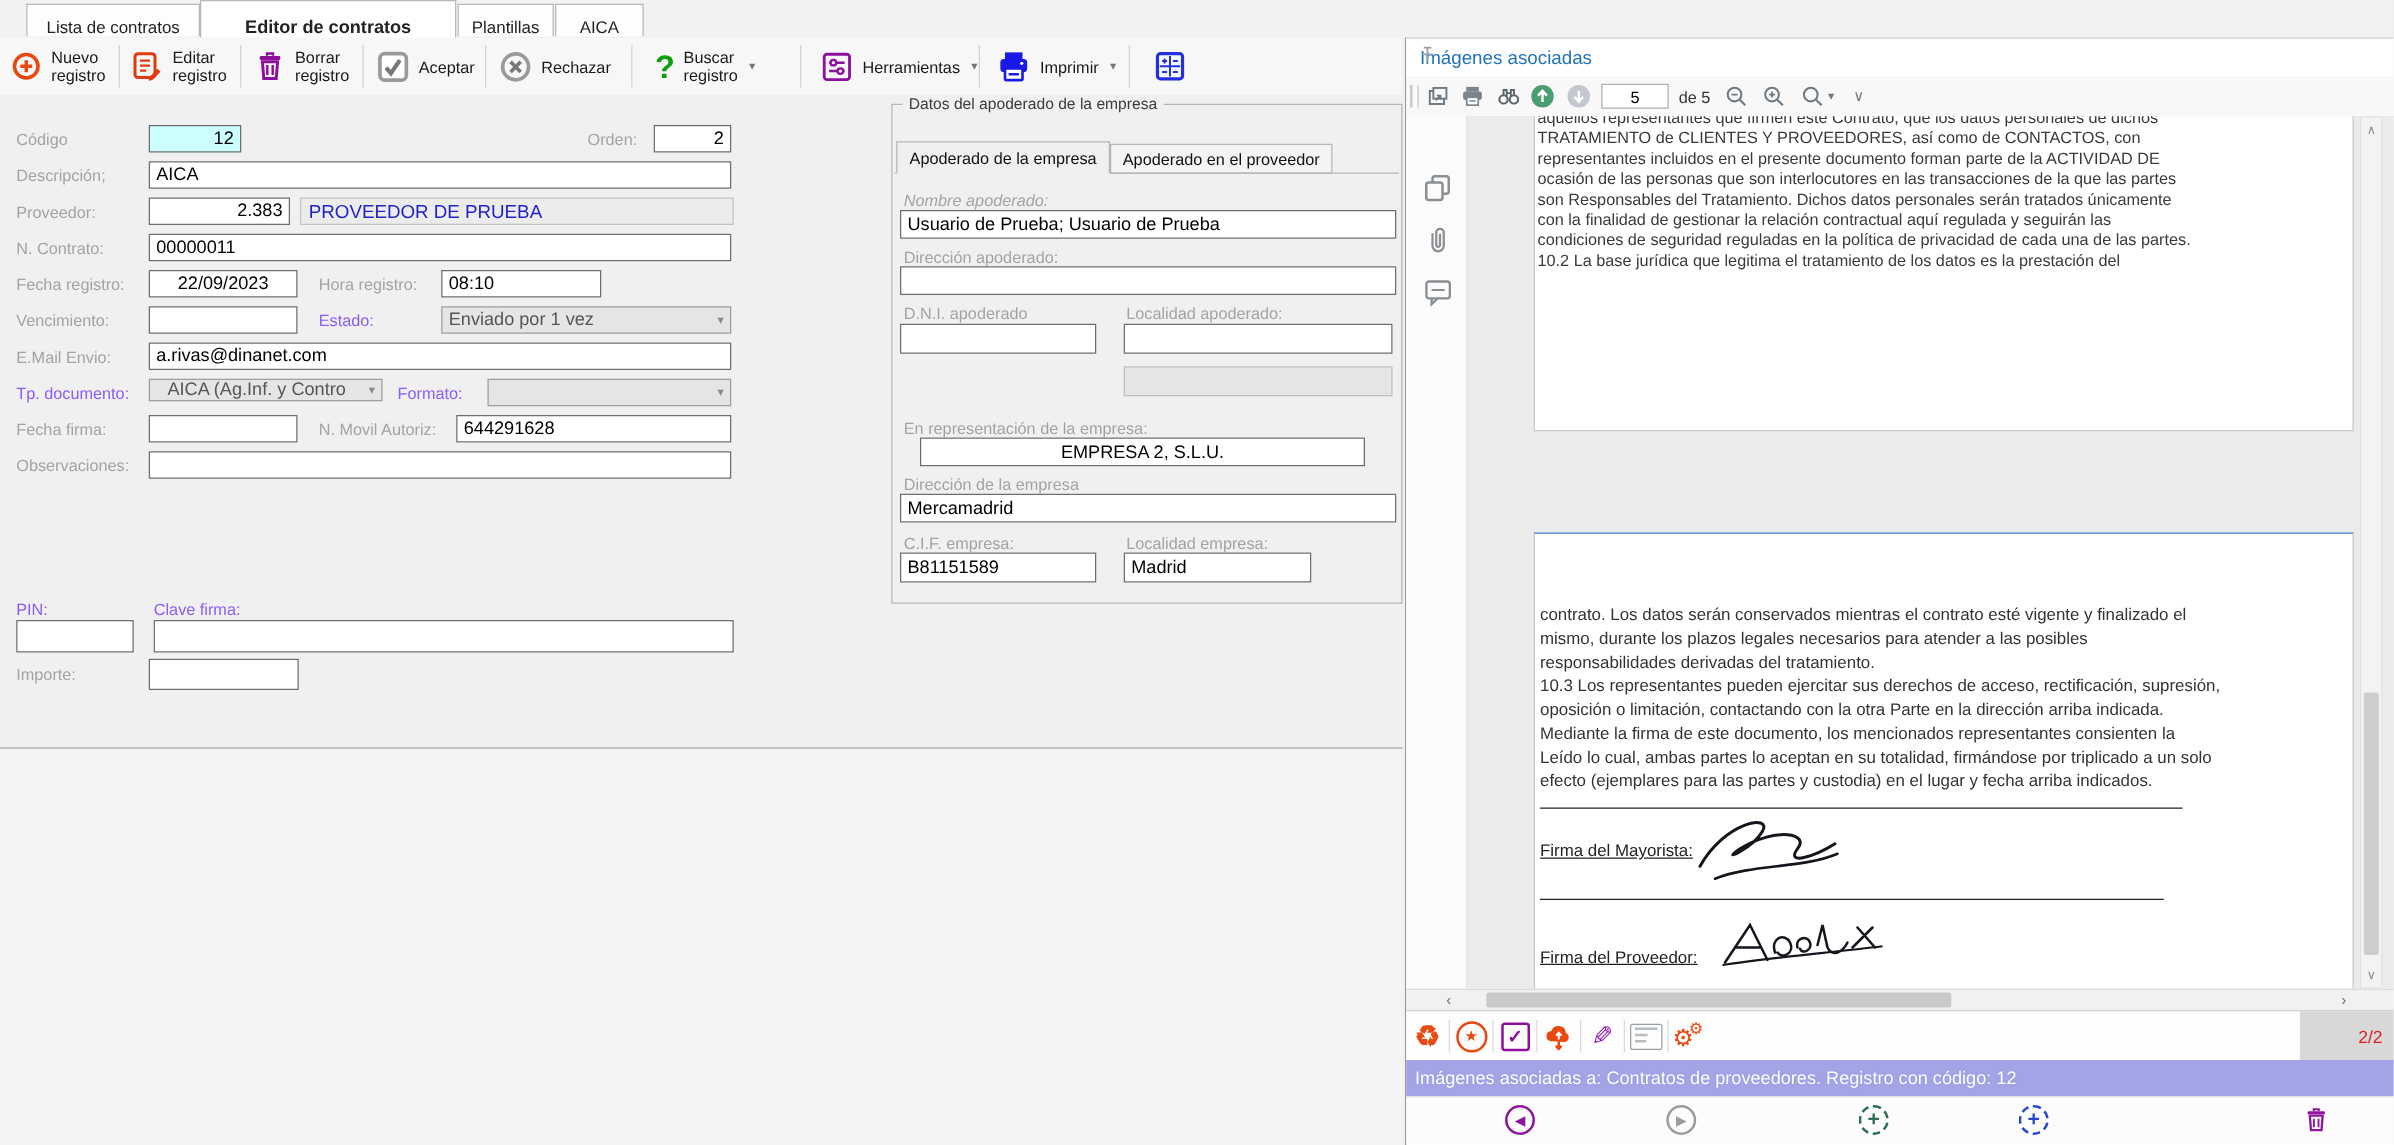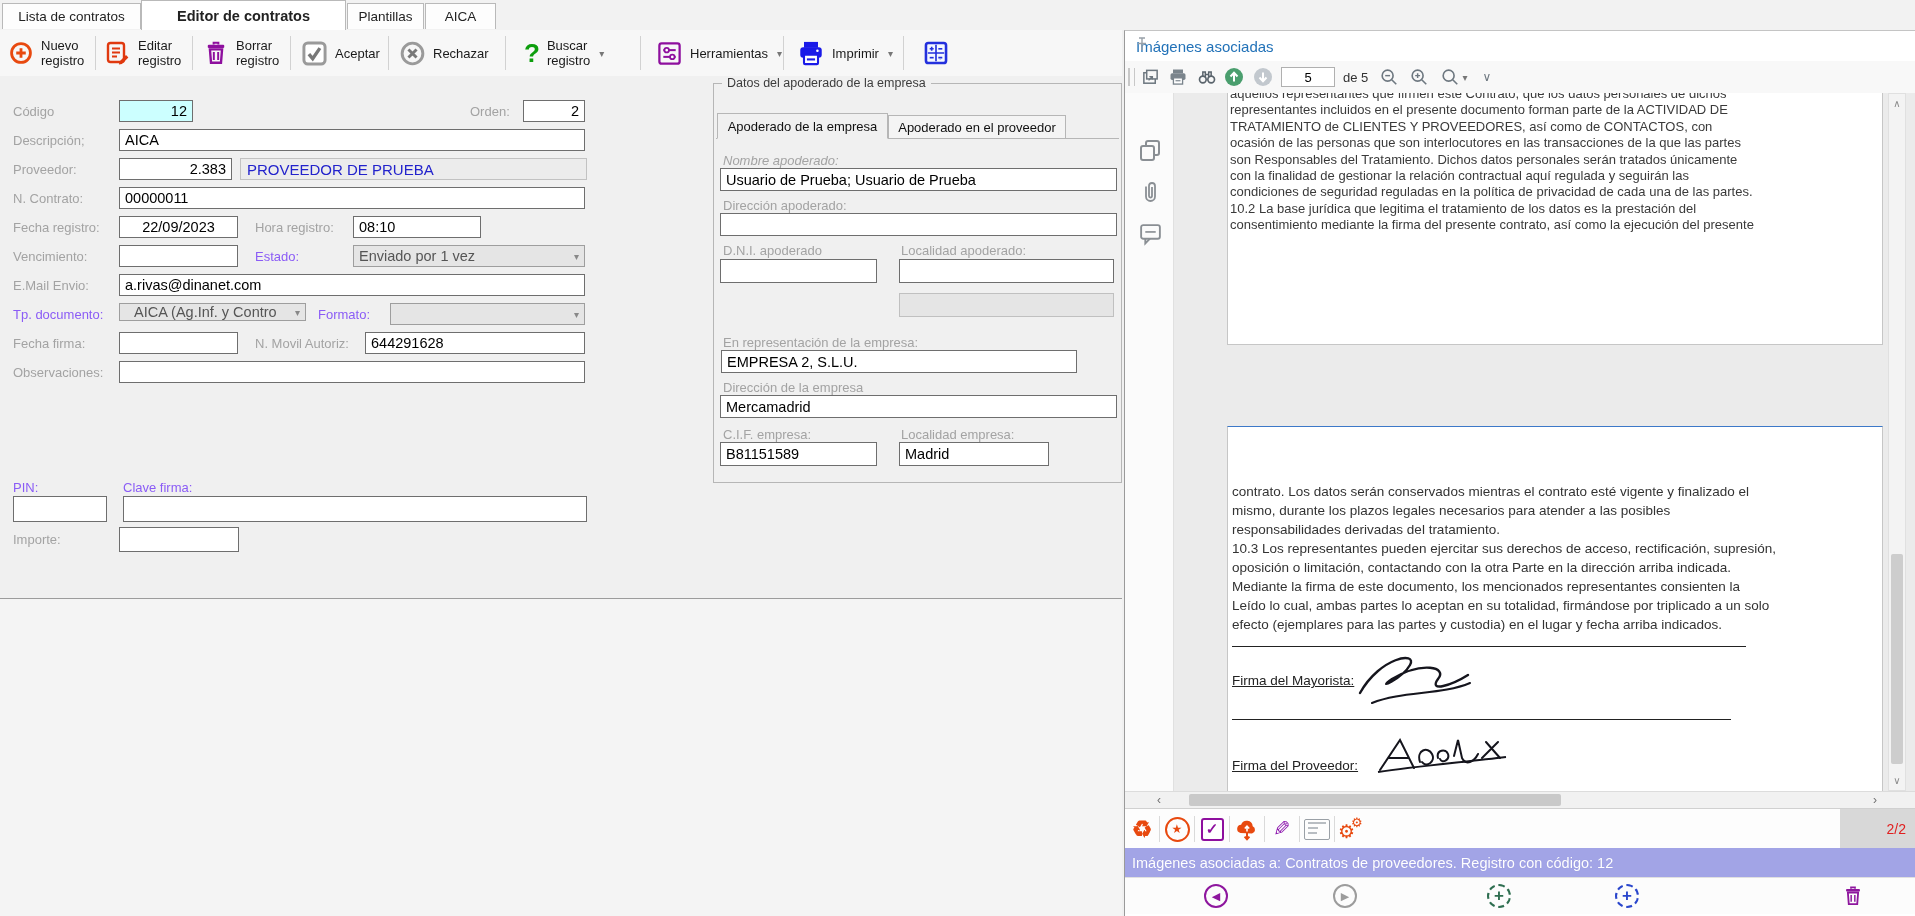--- a/index.html
+++ b/index.html
@@ -1,19 +1,19 @@
 <!DOCTYPE html>
 <html><head>
 <meta charset="utf-8">
 <style>
   html,body{margin:0;padding:0;background:#e9e9e9;}
   #app{position:relative;width:1915px;height:916px;background:#f0f0f0;font-family:"Liberation Sans",sans-serif;overflow:hidden;}
   
   .tabbar{position:absolute;left:0;top:0;width:100%;height:30px;background:#f2f2f2;}
-  .tab{position:absolute;top:3px;height:26px;box-sizing:border-box;background:#fdfdfd;border:1px solid #b9b9b9;border-bottom:none;display:flex;align-items:center;justify-content:center;font-size:13.5px;color:#222;cursor:default;}
+  .tab{position:absolute;top:3px;height:26px;box-sizing:border-box;background:#fdfdfd;border:1px solid #b9b9b9;border-bottom:none;display:flex;align-items:flex-end;justify-content:center;font-size:13.5px;color:#222;cursor:default;margin-left:19px;}
   .tab.active{top:0;height:30px;font-weight:bold;font-size:14.5px;background:#ffffff;z-index:2;}
   
   .toolbar{position:absolute;left:0;top:30px;width:1122px;height:46px;background:#f7f7f7;border-bottom:1px solid #d8d8d8;}
   .tbtn{position:absolute;top:3px;height:40px;display:flex;align-items:center;gap:7px;padding:0 4px;font-size:13px;color:#1a1a1a;cursor:default;}
   .tlbl2{display:flex;flex-direction:column;line-height:15px;}
   .tsep{position:absolute;top:6px;width:1px;height:34px;background:#d2d2d2;}
   .dda{font-size:10px;color:#777;margin-left:2px;}
   .qmark{font-size:26px;font-weight:bold;color:#0d9e0d;line-height:26px;}
   
   .left-area{position:absolute;left:0;top:76px;width:1122px;height:522px;background:#f0f0f0;border-bottom:1px solid #9c9c9c;}
@@ -329,21 +329,21 @@
           <span></span>
         </div>
       <span class="lbl" style="left:187px;top:159px;">Localidad apoderado:</span>
       <div class="inp" style="left:185px;top:175px;width:215px;height:24px;">
           <span></span>
         </div>
 
       <div class="inp dis" style="left:185px;top:209px;width:215px;height:24px;border-color:#c0c0c0;"></div>
 
       <span class="lbl" style="left:9px;top:251px;">En representación de la empresa:</span>
-      <div class="inp" style="left:7px;top:266px;width:356px;height:23px;">
+      <div class="inp" style="left:22px;top:266px;width:356px;height:23px;justify-content:center;">
           <span>EMPRESA 2, S.L.U.</span>
         </div>
 
       <span class="lbl" style="left:9px;top:296px;">Dirección de la empresa</span>
       <div class="inp" style="left:6px;top:311px;width:397px;height:23px;">
           <span>Mercamadrid</span>
         </div>
 
       <span class="lbl" style="left:9px;top:343px;">C.I.F. empresa:</span>
       <div class="inp" style="left:6px;top:358px;width:157px;height:24px;">
@@ -451,28 +451,27 @@
               <rect x="3" y="4" width="18" height="13" rx="2" fill="none" stroke="#8a8f94" stroke-width="1.8"></rect>
               <path d="M7 17 v4.5 l4.5-4.5" fill="none" stroke="#8a8f94" stroke-width="1.8"></path>
               <path d="M7 10.5 h10" stroke="#8a8f94" stroke-width="1.6"></path>
             </svg>
           </div>
       </div>
 
       <div class="page" style="top:0;height:252px;border-top:none;">
         <div class="p1text">
             <div class="dline">aquellos representantes que firmen este Contrato, que los datos personales de dichos</div>
+            <div class="dline">TRATAMIENTO de CLIENTES Y PROVEEDORES, así como de CONTACTOS, con</div>
             <div class="dline">representantes incluidos en el presente documento forman parte de la ACTIVIDAD DE</div>
-            <div class="dline">TRATAMIENTO de CLIENTES Y PROVEEDORES, así como de CONTACTOS, con</div>
             <div class="dline">ocasión de las personas que son interlocutores en las transacciones de la que las partes</div>
             <div class="dline">son Responsables del Tratamiento. Dichos datos personales serán tratados únicamente</div>
             <div class="dline">con la finalidad de gestionar la relación contractual aquí regulada y seguirán las</div>
             <div class="dline">condiciones de seguridad reguladas en la política de privacidad de cada una de las partes.</div>
             <div class="dline">10.2 La base jurídica que legitima el tratamiento de los datos es la prestación del</div>
-            <div class="dline">consentimiento mediante la firma del presente contrato, así como la ejecución del presente</div>
           </div>
       </div>
 
       <div class="page" style="top:333px;height:427px;border-top:1px solid #3c78c8;">
         <div class="p2text">
             <div class="dline">contrato. Los datos serán conservados mientras el contrato esté vigente y finalizado el</div>
             <div class="dline">mismo, durante los plazos legales necesarios para atender a las posibles</div>
             <div class="dline">responsabilidades derivadas del tratamiento.</div>
             <div class="dline">10.3 Los representantes pueden ejercitar sus derechos de acceso, rectificación, supresión,</div>
             <div class="dline">oposición o limitación, contactando con la otra Parte en la dirección arriba indicada.</div>

